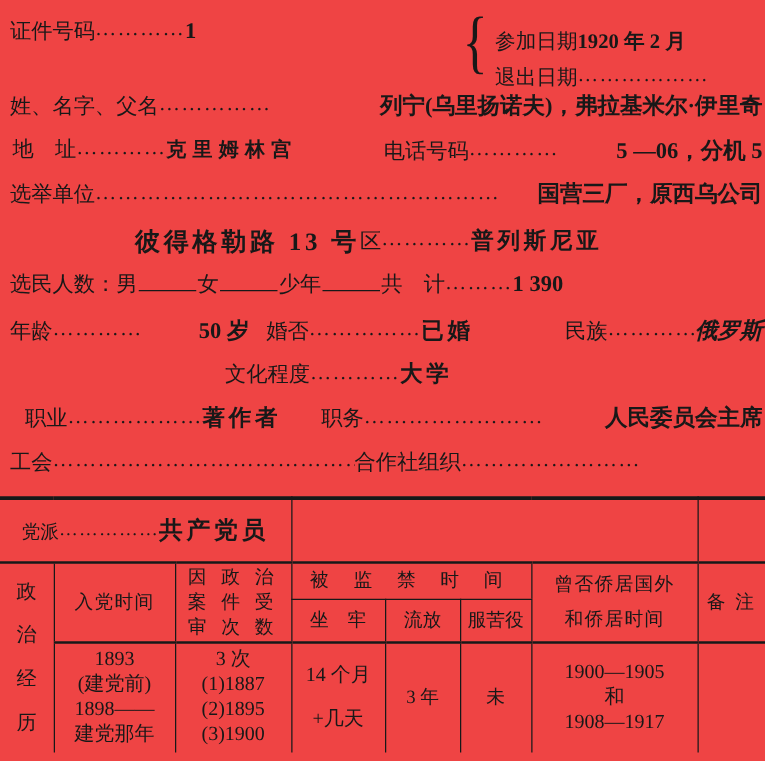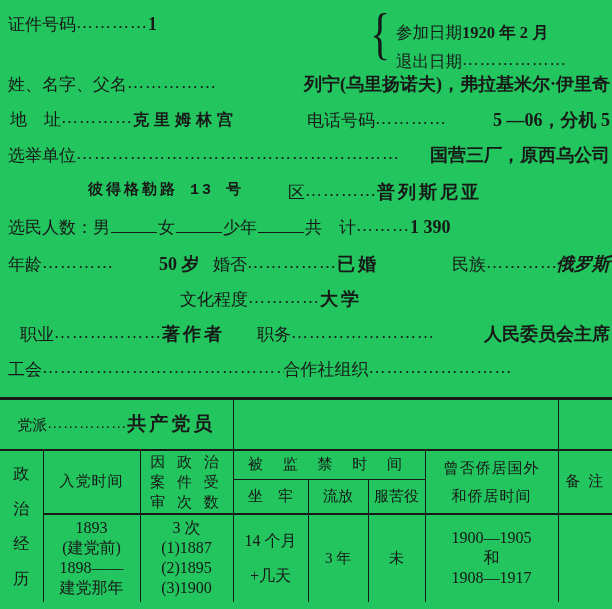--- a/index.html
+++ b/index.html
@@ -1,20 +1,20 @@
 <!DOCTYPE html>
 <html><head>
 <meta charset="utf-8">
 <style>
   * { margin:0; padding:0; box-sizing:border-box; }
   html,body { width:612px; height:609px; }
   body { background:#e8e8e4; }
   .page {
     position:relative; width:612px; height:609px; overflow:hidden;
-    background:#22c55e; color:#181818;
+    background:#ef4444; color:#181818;
     font-family:"Liberation Serif","DejaVu Serif",serif;
     font-size:17px;
   }
   .line { position:absolute; left:0; right:0; white-space:nowrap; }
   .seg  { position:absolute; white-space:nowrap; }
   .flexline { display:flex; align-items:baseline; }
   .val { font-weight:bold; }
   .sp  { letter-spacing:3px; }
   .sp2 { letter-spacing:5px; }
   .dots { position:relative; top:-2px; letter-spacing:1px; overflow:hidden; }
@@ -85,21 +85,21 @@
     </span>
   </div>
 
   <div class="line flexline" style="top:143px; left:8px; right:2px;">
     <span>选举单位</span>
       <span class="fdots">………………………………………………</span>
       <span class="val" style="font-size:18px;">国营三厂，原西乌公司</span>
   </div>
 
   <div class="line" style="top:180px;">
-    <span class="seg val sp" style="left:88px; font-size:15px;font-family:Liberation Mono, monospace;">彼得格勒路 13 号</span>
+    <span class="seg val sp" style="left:108px; font-size:20px;">彼得格勒路 13 号</span>
     <span class="seg" style="left:288px;">
       <span>区</span><span class="dots">…………</span><span class="val sp" style="font-size:18px;">普列斯尼亚</span>
     </span>
   </div>
 
   <div class="line" style="top:216px; left:8px;">
     <span>选民人数：</span><span>男</span><span class="blank"></span><span>女</span><span class="blank"></span><span>少年</span><span class="blank"></span><span>共　计</span><span class="dots">………</span><span class="val" style="font-size:18px;">1 390</span>
   </div>
 
   <div class="line" style="top:252px;">

